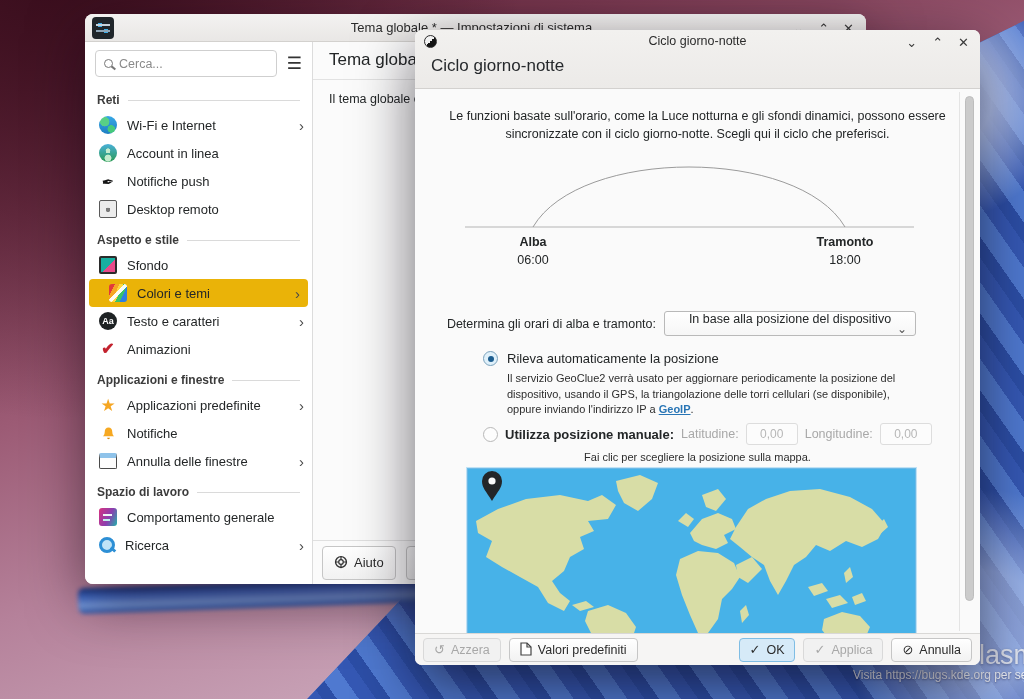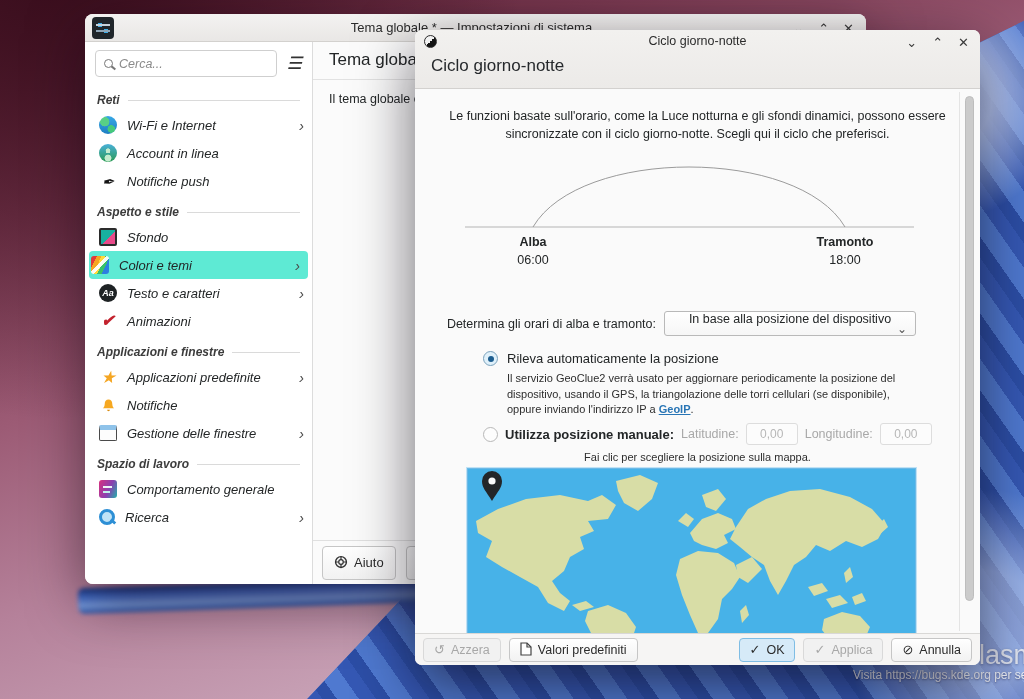--- a/index.html
+++ b/index.html
@@ -33,34 +33,34 @@
   .mw-titlebar { position:relative; height:28px; background:linear-gradient(#f3f2f1,#e9e7e5);
     border-bottom:1px solid #d3d1ce; display:flex; align-items:center; }
   .appicon { position:absolute; left:7px; top:3px; width:22px; height:22px; border-radius:4px; background:#20262b;
     background-image:linear-gradient(#c6d2dc 0 0),linear-gradient(#3daee9 0 0),linear-gradient(#8fa6b8 0 0),linear-gradient(#3daee9 0 0);
     background-size:14px 2px,4px 4px,14px 2px,4px 4px; background-position:4px 7px,6px 6px,4px 13px,12px 12px; background-repeat:no-repeat; }
   .mw-title { position:absolute; left:0; right:8px; text-align:center; font-size:13px; color:#2b2b2b; }
   .winbtns { position:absolute; right:12px; top:0; height:28px; display:flex; gap:14px; align-items:center; }
   .wbtn { font-size:13px; color:#3a3a3a; line-height:1; cursor:default; }
 
   .mw-body { position:absolute; top:28px; left:0; right:0; bottom:0; display:flex; }
-  .sidebar { width:228px; background:#ffffff; border-right:1px solid #dcdcdc; overflow:hidden; flex:none;font-style:italic; }
+  .sidebar { width:228px; background:#ffffff; border-right:1px solid #dcdcdc; overflow:hidden; flex:none; }
   .searchrow { display:flex; align-items:center; padding:8px 6px 6px 10px; gap:6px; }
   .searchbox { flex:1; height:27px; border:1px solid #cfcfcf; border-radius:4px; background:#fff;
     display:flex; align-items:center; padding:0 8px; gap:6px; }
   .mag { width:9px; height:9px; border:1.6px solid #777; border-radius:50%; position:relative; flex:none; }
   .mag::after { content:""; position:absolute; width:5px; height:1.8px; background:#777; right:-4px; bottom:-1.5px; transform:rotate(40deg); }
   .ph { font-size:12.5px; color:#8a8a8a; }
   .hamb { font-size:17px; color:#333; padding:0 4px; }
 
   .sec-h { display:flex; align-items:center; gap:8px; margin:10px 12px 4px 12px; font-size:12px; font-weight:bold; color:#3c3c3c; }
   .sec-h:first-of-type { margin-top:4px; }
   .sec-h::after { content:""; flex:1; height:1px; background:#dadada; }
   .item { display:flex; align-items:center; height:28px; padding:0 8px 0 14px; gap:10px; font-size:13px; color:#232627; }
-  .item.selected { background:#5eead4; border-radius:4px; margin:0 4px; padding-left:2px; }
+  .item.selected { background:#eab308; border-radius:4px; margin:0 4px; padding-left:20px; }
   .chev { margin-left:auto; font-size:15px; color:#4a4a4a; line-height:1; }
   .ic { width:18px; height:18px; flex:none; border-radius:3px; position:relative;
     display:flex; align-items:center; justify-content:center; font-size:14px; line-height:1; }
   .ic-globe { border-radius:50%;
     background:radial-gradient(circle at 32% 32%, #58cf86 0 26%, rgba(0,0,0,0) 28%),
       radial-gradient(circle at 68% 72%, #45c97b 0 20%, rgba(0,0,0,0) 22%),
       linear-gradient(#37a8e6,#1e7fc2); }
   .ic-account { border-radius:50%;
     background:radial-gradient(circle at 50% 38%, #c4ebcd 0 16%, rgba(0,0,0,0) 18%),
       radial-gradient(circle at 50% 78%, #c4ebcd 0 20%, rgba(0,0,0,0) 22%),
@@ -190,20 +190,24 @@
           <span class="chev">›</span>
         </div>
         <div class="item">
           <span class="ic ic-account"></span>
           <span>Account in linea</span>
         </div>
         <div class="item">
           <span class="ic ic-pen">✒</span>
           <span>Notifiche push</span>
         </div>
+        <div class="item">
+          <span class="ic ic-remote"></span>
+          <span>Desktop remoto</span>
+        </div>
 
         <div class="sec-h">
             <span>Aspetto e stile</span>
           </div>
         <div class="item">
           <span class="ic ic-wall"></span>
           <span>Sfondo</span>
         </div>
         <div class="item selected">
           <span class="ic ic-colors"></span>
@@ -232,21 +236,21 @@
           <span class="ic">
             <svg width="15" height="15" viewBox="0 0 16 16">
                 <path d="M8 1.5c-2.6 0-4 2-4 4.5 0 3-1.4 4.3-2 5h12c-.6-.7-2-2-2-5 0-2.5-1.4-4.5-4-4.5z" fill="#f6a821"></path>
                 <path d="M6.5 12.5a1.5 1.5 0 0 0 3 0z" fill="#d98c12"></path>
               </svg>
           </span>
           <span>Notifiche</span>
         </div>
         <div class="item">
           <span class="ic ic-window"></span>
-          <span>Gestione delle finestre</span>
+          <span>Annulla delle finestre</span>
           <span class="chev">›</span>
         </div>
 
         <div class="sec-h">
             <span>Spazio di lavoro</span>
           </div>
         <div class="item">
           <span class="ic ic-behavior"></span>
           <span>Comportamento generale</span>
         </div>

